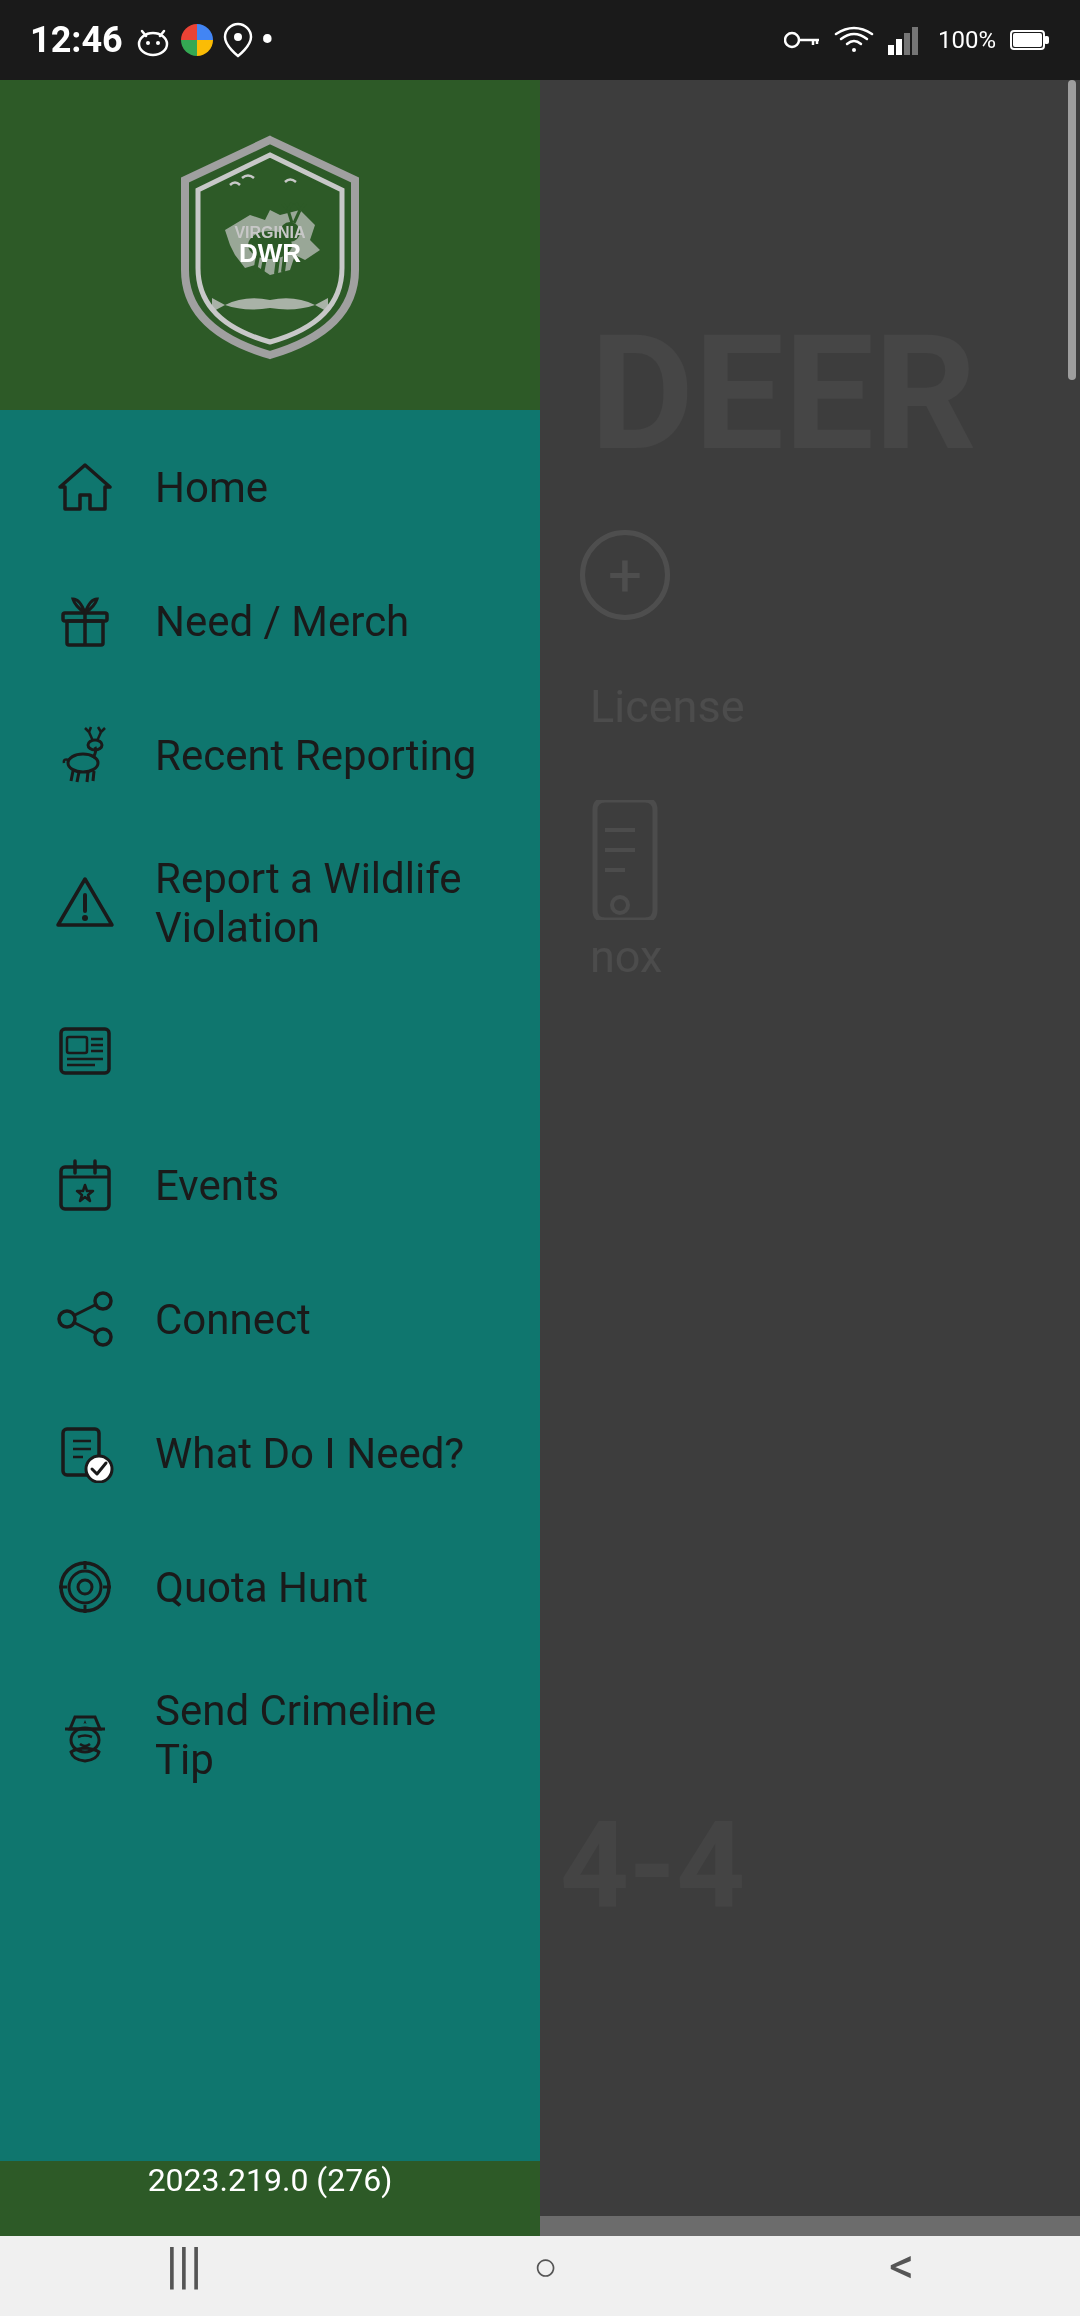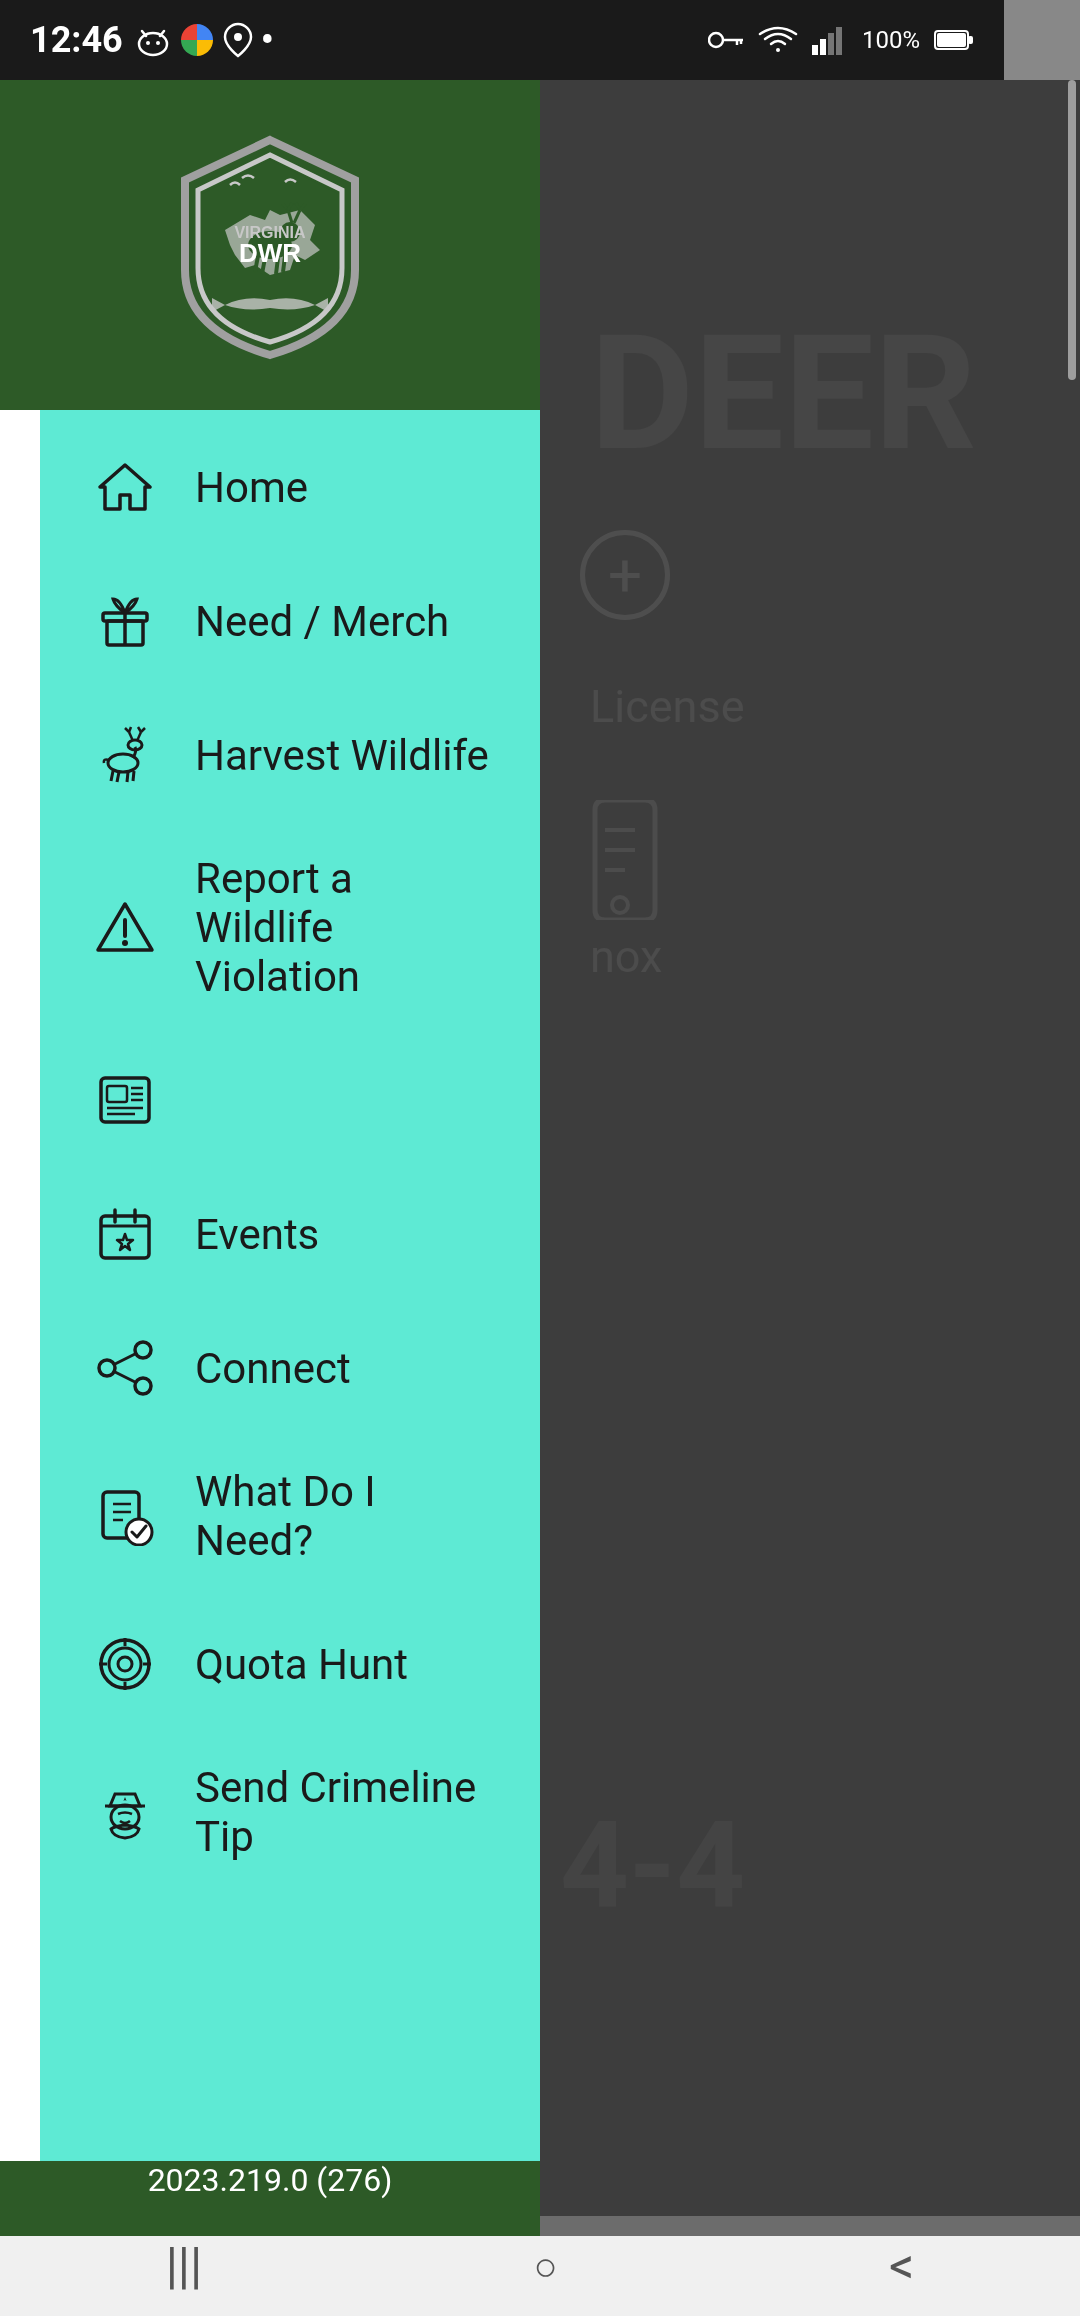--- a/index.html
+++ b/index.html
@@ -9,21 +9,21 @@
       width: 1080px;
       height: 2316px;
       font-family: 'Roboto', Arial, sans-serif;
       background: #888;
       position: relative;
       overflow: hidden;
     }
 
     
     .status-bar {
-      width: 1004px;
+      width: 1080px;
       height: 80px;
       background: #1a1a1a;
       display: flex;
       align-items: center;
       justify-content: space-between;
       padding: 0 30px;
       position: absolute;
       top: 0;
       left: 0;
       z-index: 100;
@@ -84,23 +84,22 @@
     }
 
     .logo-shield {
       width: 200px;
       height: 230px;
     }
 
     
     .menu-list {
       flex: 1;
-      background: #5eead4;
+      background: #0f766e;
       padding: 10px 0;
-      margin-left: 40px;
     }
 
     .menu-item {
       display: flex;
       align-items: center;
       padding: 32px 50px;
       cursor: pointer;
       border-bottom: none;
     }
 
@@ -425,21 +424,21 @@
           <path d="M14 35 Q8 33 9 38" fill="none" stroke="#1a1a1a" stroke-width="2.5"></path>
 
           <line x1="38" y1="16" x2="34" y2="7" stroke="#1a1a1a" stroke-width="2.5"></line>
           <line x1="34" y1="7" x2="30" y2="3" stroke="#1a1a1a" stroke-width="2.5"></line>
           <line x1="34" y1="7" x2="36" y2="2" stroke="#1a1a1a" stroke-width="2.5"></line>
           <line x1="42" y1="16" x2="46" y2="7" stroke="#1a1a1a" stroke-width="2.5"></line>
           <line x1="46" y1="7" x2="43" y2="2" stroke="#1a1a1a" stroke-width="2.5"></line>
           <line x1="46" y1="7" x2="50" y2="3" stroke="#1a1a1a" stroke-width="2.5"></line>
         </svg>
       </div>
-      <span class="menu-label">Harvest Wildlife</span>
+      <span class="menu-label">Recent Reporting</span>
     </div>
 
     <div class="menu-item">
       <div class="menu-icon">
         <svg viewBox="0 0 60 60">
           <path d="M30 6 L57 52 L3 52 Z" fill="none" stroke="#1a1a1a" stroke-width="3.5" stroke-linejoin="round"></path>
           <line x1="30" y1="22" x2="30" y2="38" stroke="#1a1a1a" stroke-width="4" stroke-linecap="round"></line>
           <circle cx="30" cy="45" r="3" fill="#1a1a1a"></circle>
         </svg>
       </div>

